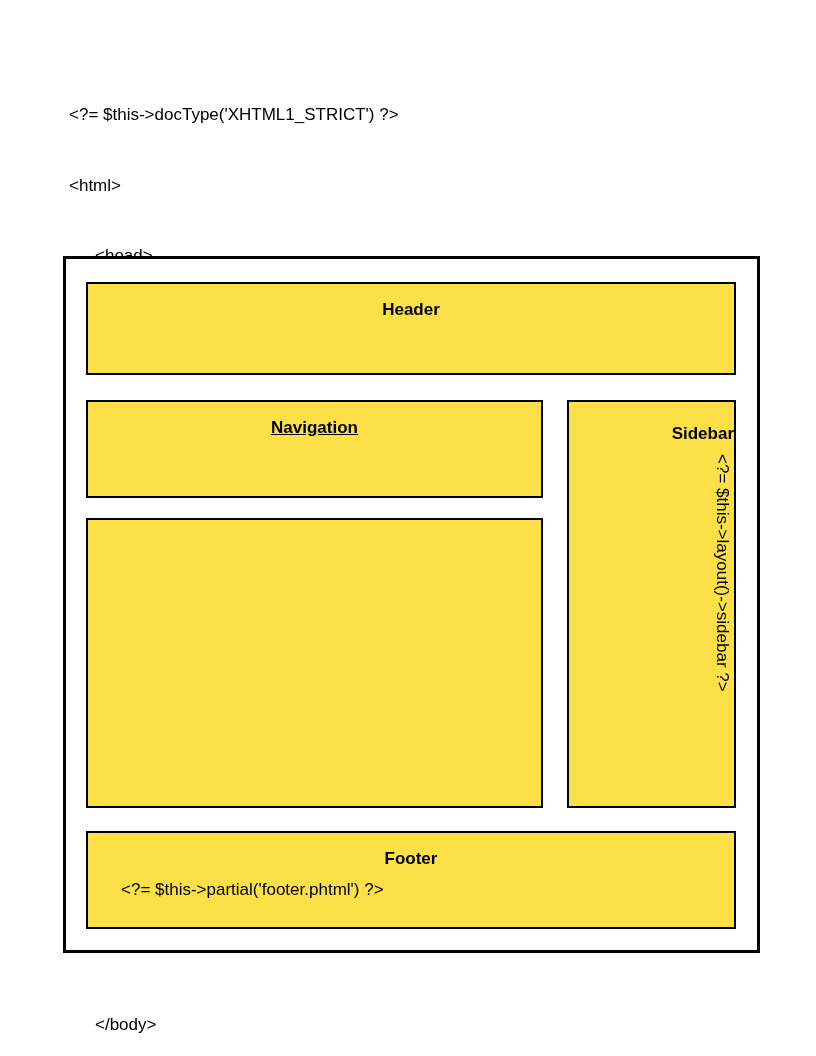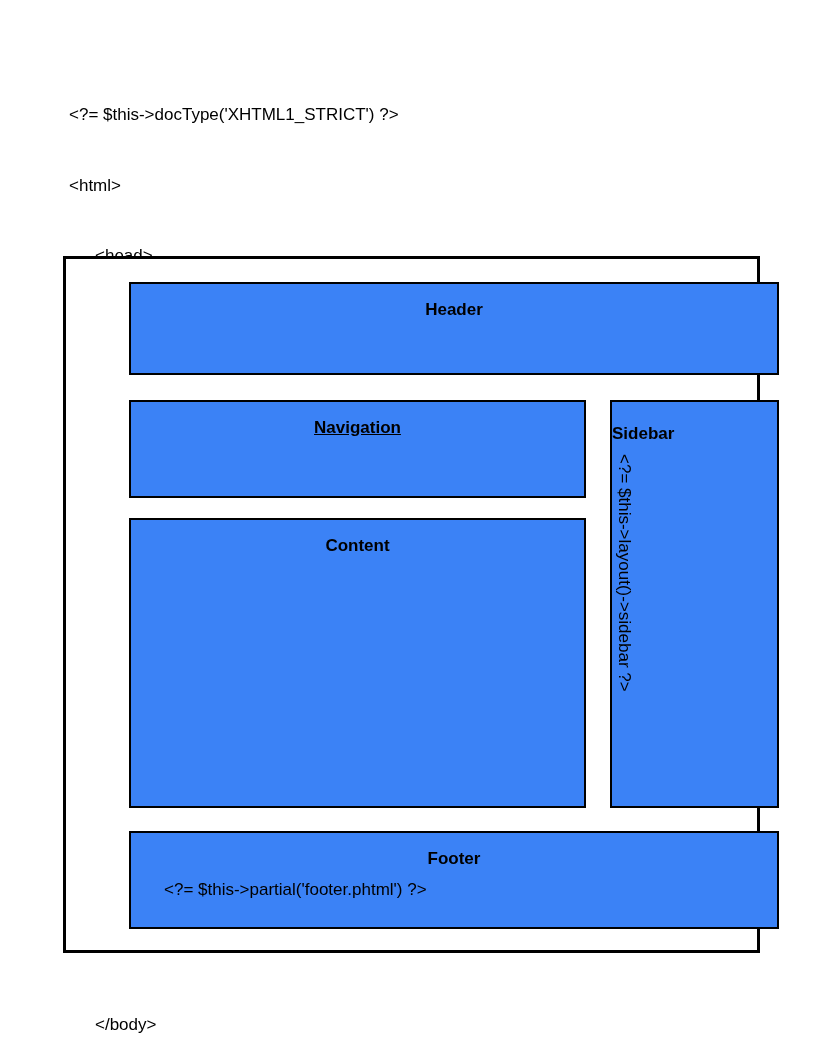--- a/index.html
+++ b/index.html
@@ -26,29 +26,28 @@
   .outer-box {
     position: absolute;
     left: 63px; top: 256px;
     width: 697px; height: 697px;
     border: 3px solid #000000;
     background: #ffffff;
   }
   .lbox {
     position: absolute;
     border: 2.5px solid #000000;
-    background: #3b82f6;
-    margin-left: 43px;
+    background: #fde047;
   }
   
   .lbox.header  { left: 20px;  top: 23px;  width: 650px; height: 93px; }
   .lbox.nav     { left: 20px;  top: 141px; width: 457px; height: 98px; text-decoration: underline; }
   .lbox.content { left: 20px;  top: 259px; width: 457px; height: 290px; }
   .lbox.sidebar { left: 501px; top: 141px; width: 169px; height: 408px;
-                  display: flex; flex-direction: column; align-items: flex-start; }
+                  display: flex; flex-direction: column; align-items: flex-end; }
   .lbox.footer  { left: 20px;  top: 572px; width: 650px; height: 98px; }
 
   .box-title {
     font-weight: bold;
     text-align: center;
     margin-top: 14px;
   }
   .lbox.sidebar .box-title { margin-top: 20px; }
   .box-code {
     margin: 7px 0 0 33px;
@@ -81,21 +80,20 @@
 
     <div class="lbox header">
       <div class="box-title">Header</div>
     </div>
 
     <div class="lbox nav">
       <div class="box-title">Navigation</div>
     </div>
 
     <div class="lbox content">
-      <div class="box-title">Content</div>
     </div>
 
     <div class="lbox sidebar">
       <div class="box-title">Sidebar</div>
       <div class="sidebar-code">&lt;?= $this-&gt;layout()-&gt;sidebar ?&gt;</div>
     </div>
 
     <div class="lbox footer">
       <div class="box-title">Footer</div>
       <div class="box-code">&lt;?= $this-&gt;partial('footer.phtml') ?&gt;</div>

